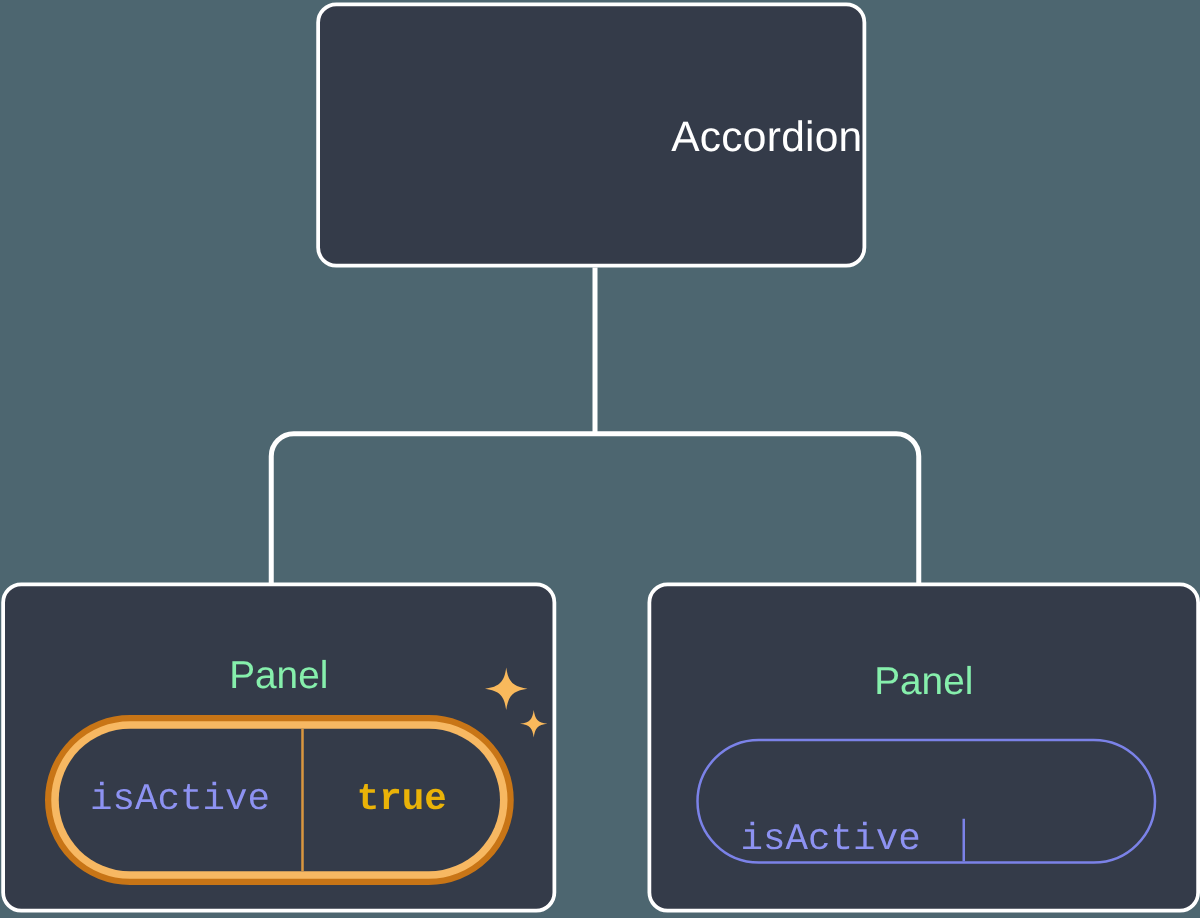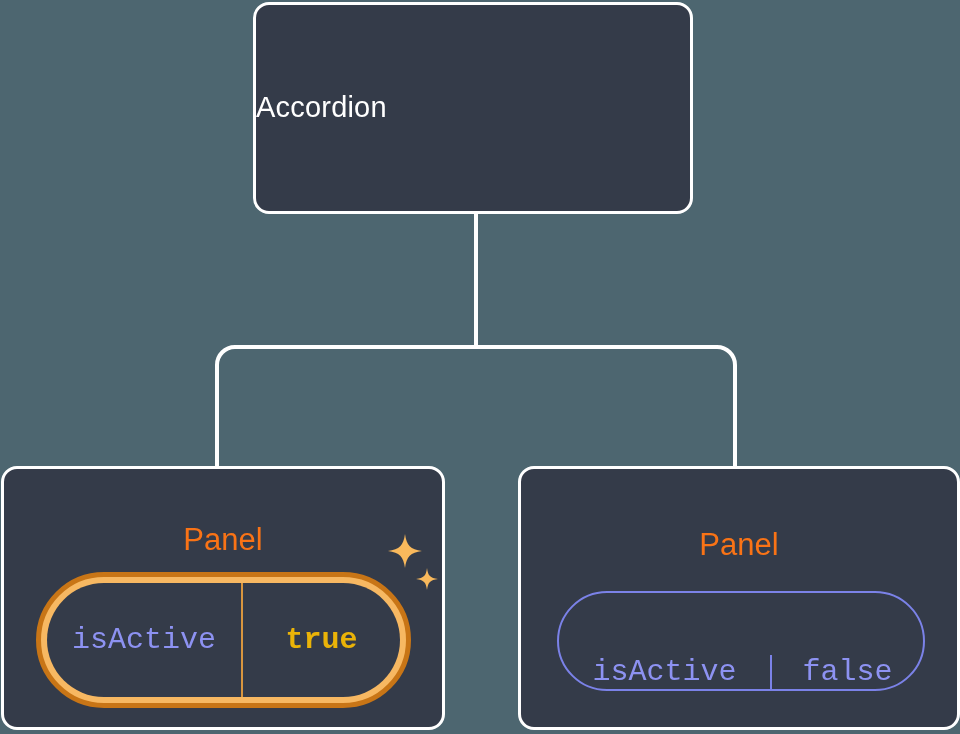--- a/index.html
+++ b/index.html
@@ -45,23 +45,23 @@
     left: 253px;
     top: 2px;
     width: 440px;
     height: 212px;
   }
   .node-title-root {
     position: absolute;
     left: 0;
     right: 0;
     top: 88px;
-    text-align: left;
+    text-align: right;
     color: #ffffff;
-    font-size: 29px;
+    font-size: 34px;
     font-weight: 400;
     letter-spacing: 0.2px;
     line-height: 1;
   }
 
   
   #node-panel-left {
     left: 1px;
     top: 466px;
     width: 444px;
@@ -71,21 +71,21 @@
     left: 518px;
     top: 466px;
     width: 442px;
     height: 264px;
   }
   .node-title-child {
     position: absolute;
     left: 0;
     right: 0;
     text-align: center;
-    color: #f97316;
+    color: #86efac;
     font-size: 31px;
     font-weight: 400;
     line-height: 1;
   }
   #node-panel-left .node-title-child { top: 55px; }
   #node-panel-right .node-title-child { top: 60px; }
 
   
   .prop-pill {
     position: absolute;
@@ -208,16 +208,15 @@
     <path fill="#f9b95c" d="M24,2 C25.6,13.6 29.4,17.4 41,19 C29.4,20.6 25.6,24.4 24,36 C22.4,24.4 18.6,20.6 7,19 C18.6,17.4 22.4,13.6 24,2 Z"></path>
     <path fill="#f9b95c" d="M46,36 C47.1,43.9 49.1,45.9 57,47 C49.1,48.1 47.1,50.1 46,58 C44.9,50.1 42.9,48.1 35,47 C42.9,45.9 44.9,43.9 46,36 Z"></path>
   </svg>
 
   <div class="node-card" id="node-panel-right">
     <div class="node-title-child">Panel</div>
   </div>
 
   <div class="prop-pill is-default" id="pill-right">
     <div class="prop-cell prop-key">isActive</div>
-    <div class="prop-cell prop-val">false</div>
   </div>
 
 </div>
 
 </body></html>

